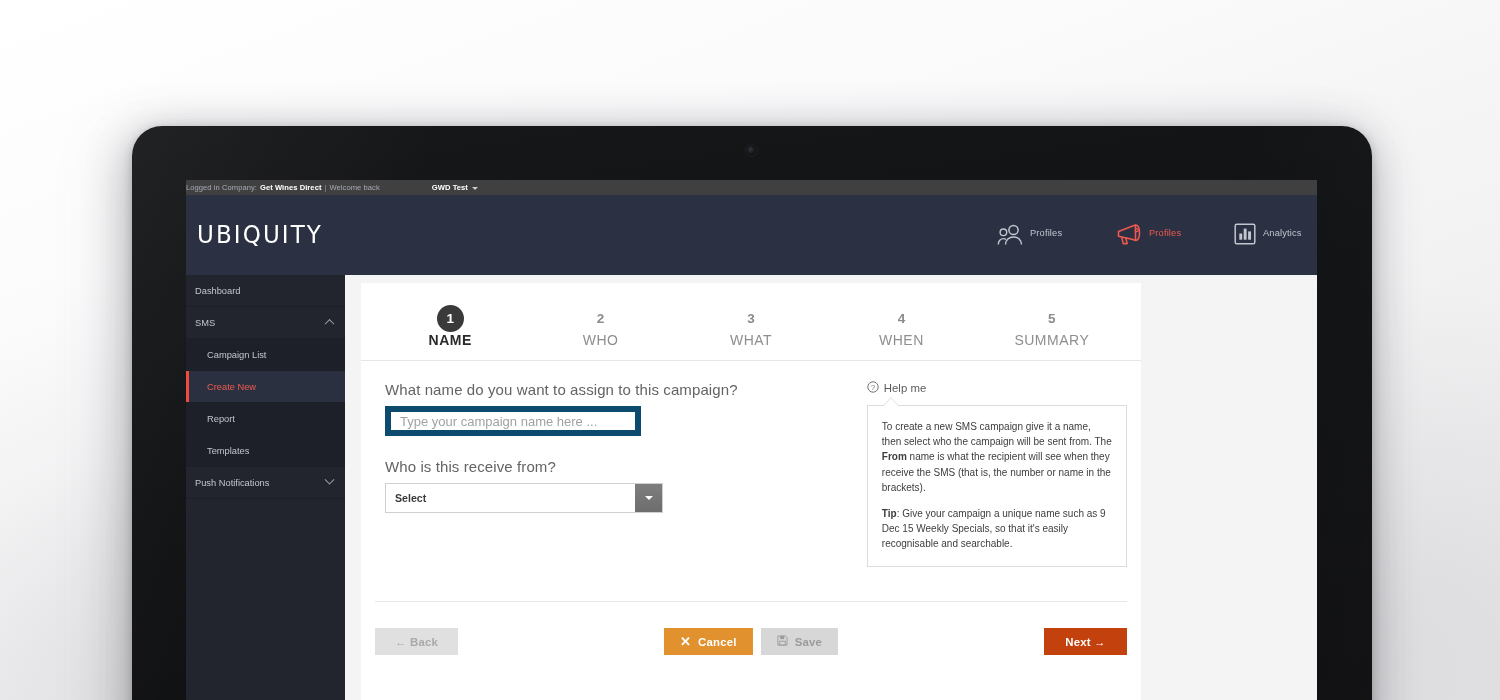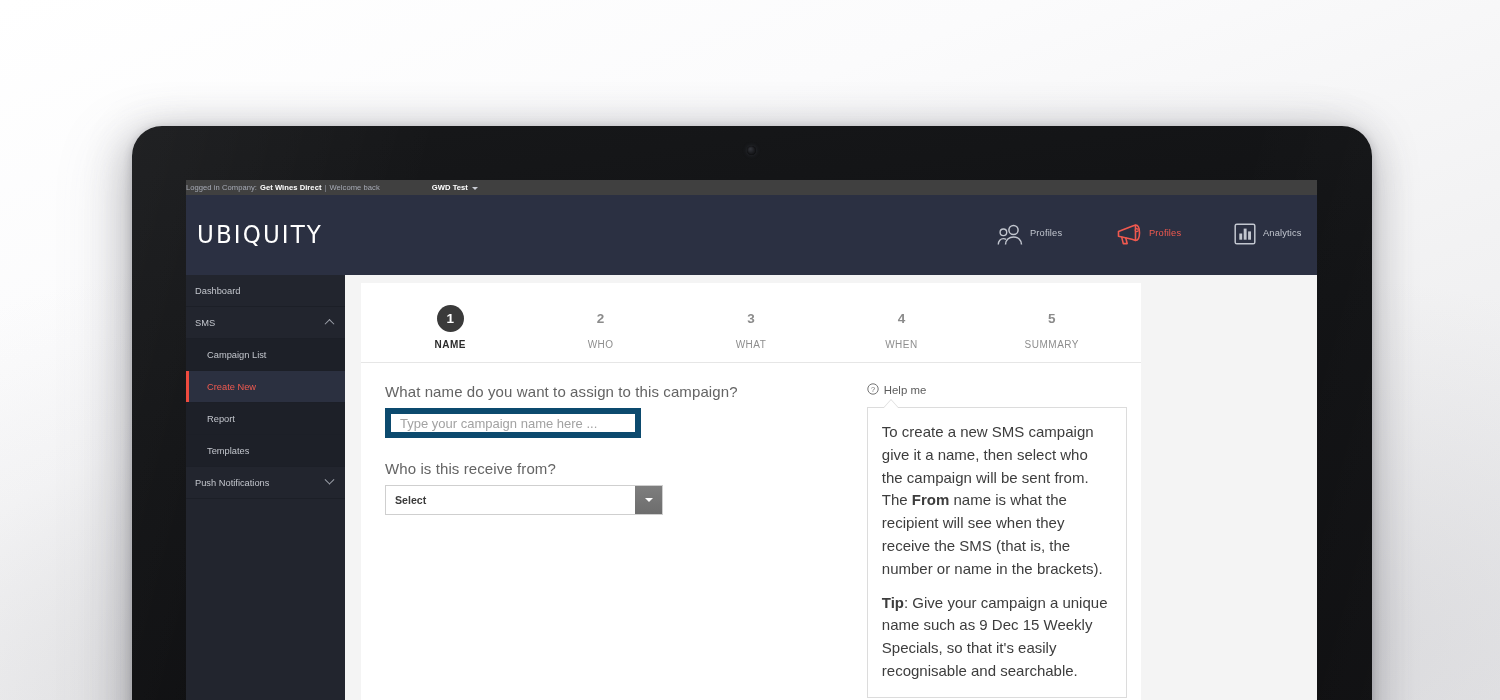--- a/index.html
+++ b/index.html
@@ -195,22 +195,21 @@
     font-size: 13.5px;
     font-weight: 700;
     color: #8b8b8b;
     height: 27px;
     width: 27px;
     display: flex; align-items: center; justify-content: center;
     border-radius: 50%;
   }
   .step.active .step-num { background: #3a3a3a; color: #ffffff; }
   .step-label {
-    margin-top: 7px;
-    font-size: 10px;
+    font-size: 14px;
     letter-spacing: 0.5px;
     color: #8e8e8e;
   }
   .step.active .step-label { color: #2b2b2b; font-weight: 700; }
 
   
   #form-region { display: flex; padding: 20px 14px 0 24px; }
   #form-left { width: 470px; }
   .field-label {
     font-size: 15px;
@@ -264,21 +263,21 @@
   #help-head {
     display: flex; align-items: center; gap: 5px;
     font-size: 11.4px; color: #5c5c5c;
     margin-bottom: 10px;
   }
   #help-box {
     position: relative;
     border: 1px solid #dcdcdc;
     background: #ffffff;
     padding: 13px 14px 14px 14px;
-    font-size: 15px;
+    font-size: 10px;
     line-height: 1.52;
     color: #3d3d3d;
   }
   #help-box::before, #help-box::after {
     content: "";
     position: absolute;
     left: 15px;
     width: 0; height: 0;
     border-left: 8px solid transparent;
     border-right: 8px solid transparent;

